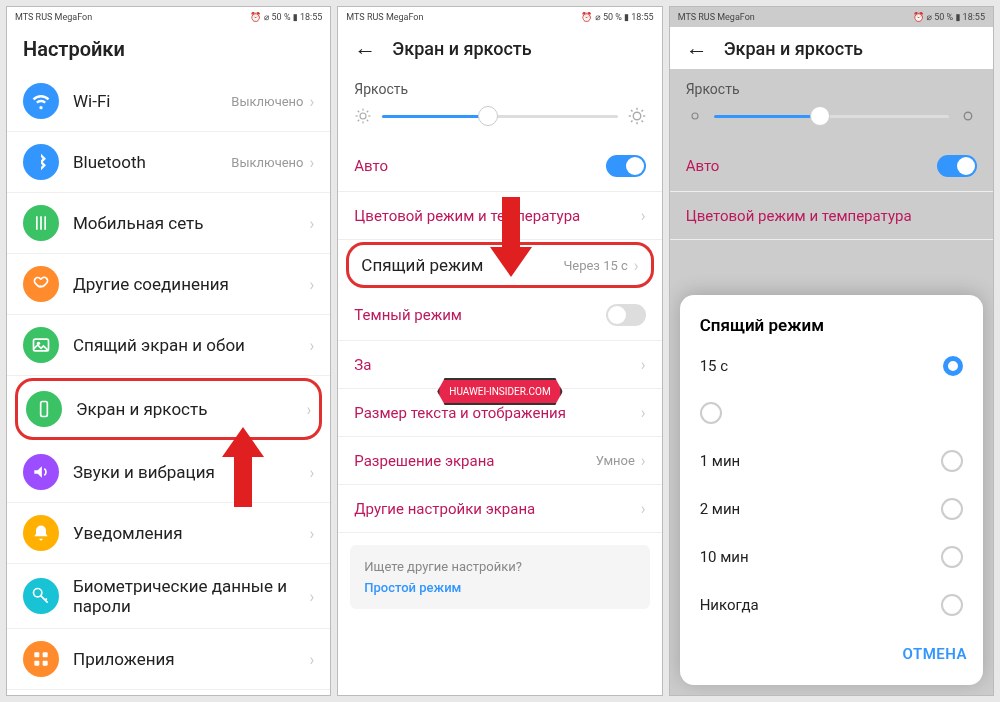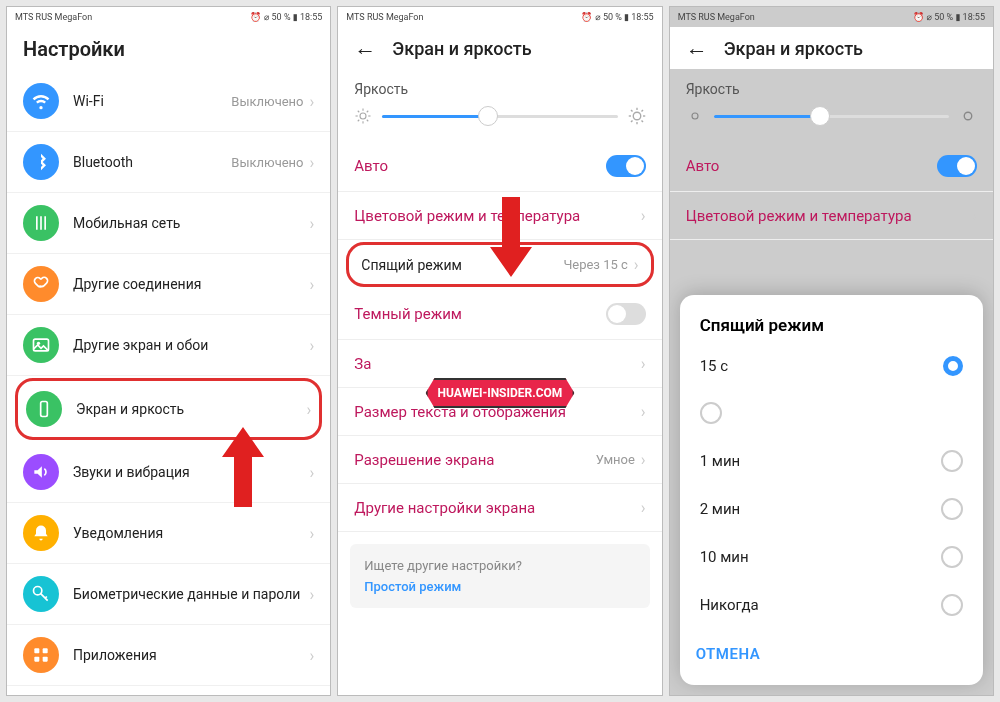--- a/index.html
+++ b/index.html
@@ -9,21 +9,21 @@
 .phone.dimmed .status { background:#ccc; }
 .status .r { display:flex; gap:4px; align-items:center; }
 .hdr { padding:10px 16px; font-size:20px; font-weight:600; color:#222; }
 .hdr2 { padding:10px 16px; font-size:18px; font-weight:500; color:#222; display:flex; align-items:center; gap:16px; }
 .back { font-size:22px; line-height:1; cursor:pointer; }
 .body { flex:1; overflow:hidden; }
 .item { display:flex; align-items:center; padding:12px 16px; border-bottom:1px solid #f0f0f0; position:relative; }
 .item.hl { border:3px solid #e03030; border-radius:18px; margin:2px 8px; padding:10px 8px; }
 .icon { width:36px; height:36px; border-radius:50%; display:flex; align-items:center; justify-content:center; margin-right:14px; flex-shrink:0; }
 .icon svg { width:20px; height:20px; fill:#fff; }
-.label { flex:1; font-size:14px; color:#222; }
+.label { flex:1; font-size:17px; color:#222; }
 .val { font-size:13px; color:#999; margin-right:6px; }
 .chev { color:#ccc; font-size:16px; }
 .sec { padding:12px 16px 6px; font-size:14px; color:#555; }
 .slider { display:flex; align-items:center; padding:4px 16px 16px; gap:10px; }
 .sun { width:18px; height:18px; color:#aaa; }
 .track { flex:1; height:3px; background:#ddd; position:relative; border-radius:2px; }
 .fill { position:absolute; left:0; top:0; height:100%; background:#3396ff; border-radius:2px; width:45%; }
 .thumb { position:absolute; top:50%; transform:translate(-50%,-50%); width:18px; height:18px; background:#fff; border:1px solid #ccc; border-radius:50%; left:45%; }
 .row { display:flex; align-items:center; padding:14px 16px; border-bottom:1px solid #eee; }
 .row .label { flex:1; font-size:15px; color:#be185d; }
@@ -32,28 +32,28 @@
 .toggle.off { background:#ddd; }
 .toggle::after { content:''; position:absolute; width:18px; height:18px; background:#fff; border-radius:50%; top:2px; }
 .toggle.on::after { right:2px; }
 .toggle.off::after { left:2px; }
 .hint { margin:12px; padding:14px; background:#f5f5f5; border-radius:6px; font-size:13px; }
 .hint .q { color:#888; margin-bottom:6px; }
 .hint .a { color:#3396ff; font-weight:500; }
 .arrow { position:absolute; z-index:5; }
 .arrow svg { display:block; }
 .badge { position:absolute; left:50%; top:371px; transform:translateX(-50%); z-index:6; }
-.badge-inner { background:#e8254a; color:#fff; font-weight:700; font-size:12px; padding:6px 10px; border:2px solid #333; clip-path:polygon(6% 0,94% 0,100% 50%,94% 100%,6% 100%,0 50%); }
+.badge-inner { background:#e8254a; color:#fff; font-weight:400; font-size:10px; padding:6px 10px; border:2px solid #333; clip-path:polygon(6% 0,94% 0,100% 50%,94% 100%,6% 100%,0 50%); }
 .modal { position:absolute; left:10px; right:10px; bottom:10px; background:#fff; border-radius:14px; padding:6px 0; box-shadow:0 -2px 20px rgba(0,0,0,.2); }
 .modal-title { padding:14px 20px 8px; font-size:17px; font-weight:600; }
 .opt { display:flex; align-items:center; padding:13px 20px; }
 .opt .label { flex:1; font-size:15px; }
 .radio { width:18px; height:18px; border:2px solid #ccc; border-radius:50%; }
 .radio.sel { border-color:#3396ff; border-width:5px; width:10px; height:10px; }
-.cancel { text-align:left; padding:16px; color:#3396ff; font-weight:600; font-size:15px; letter-spacing:.5px; }
+.cancel { text-align:right; padding:16px; color:#3396ff; font-weight:600; font-size:15px; letter-spacing:.5px; }
 </style>
 </head>
 <body>
 
 <div class="phone">
   <div class="status">
       <span>MTS RUS  MegaFon</span>
       <span class="r">⏰ ⌀ 50 % ▮ 18:55</span>
     </div>
   <div class="hdr">Настройки</div>
@@ -97,21 +97,21 @@
         <span class="chev">›</span>
       </div>
       <div class="item">
         <div class="icon" style="background:#3ac264">
           <svg viewBox="0 0 24 24">
             <rect x="3" y="5" width="18" height="14" rx="2" fill="none" stroke="#fff" stroke-width="2"></rect>
             <circle cx="9" cy="10" r="2"></circle>
             <path d="M3 17l5-5 4 4 3-3 6 6" fill="none" stroke="#fff" stroke-width="2"></path>
           </svg>
         </div>
-        <span class="label">Другие экран и обои</span>
+        <span class="label">Спящий экран и обои</span>
         <span class="chev">›</span>
       </div>
       <div class="item hl">
         <div class="icon" style="background:#3ac264">
           <svg viewBox="0 0 24 24">
             <rect x="8" y="3" width="8" height="18" rx="2" fill="none" stroke="#fff" stroke-width="2"></rect>
           </svg>
         </div>
         <span class="label">Экран и яркость</span>
         <span class="chev">›</span>

